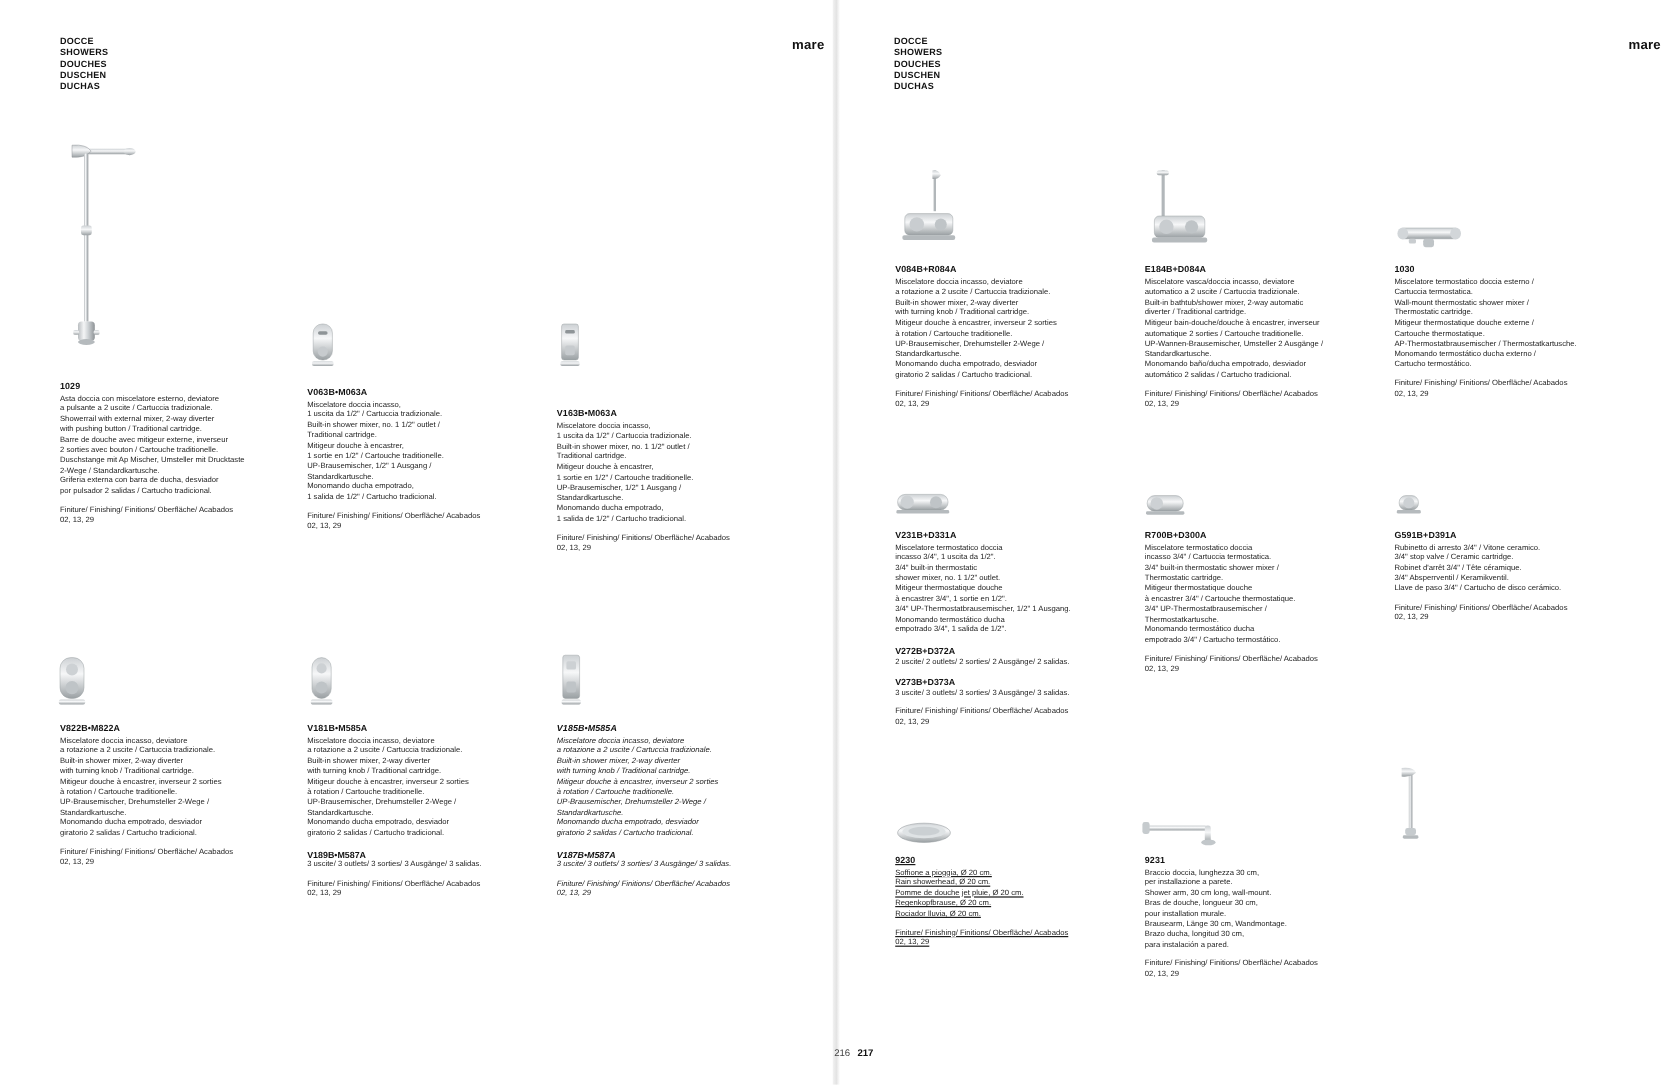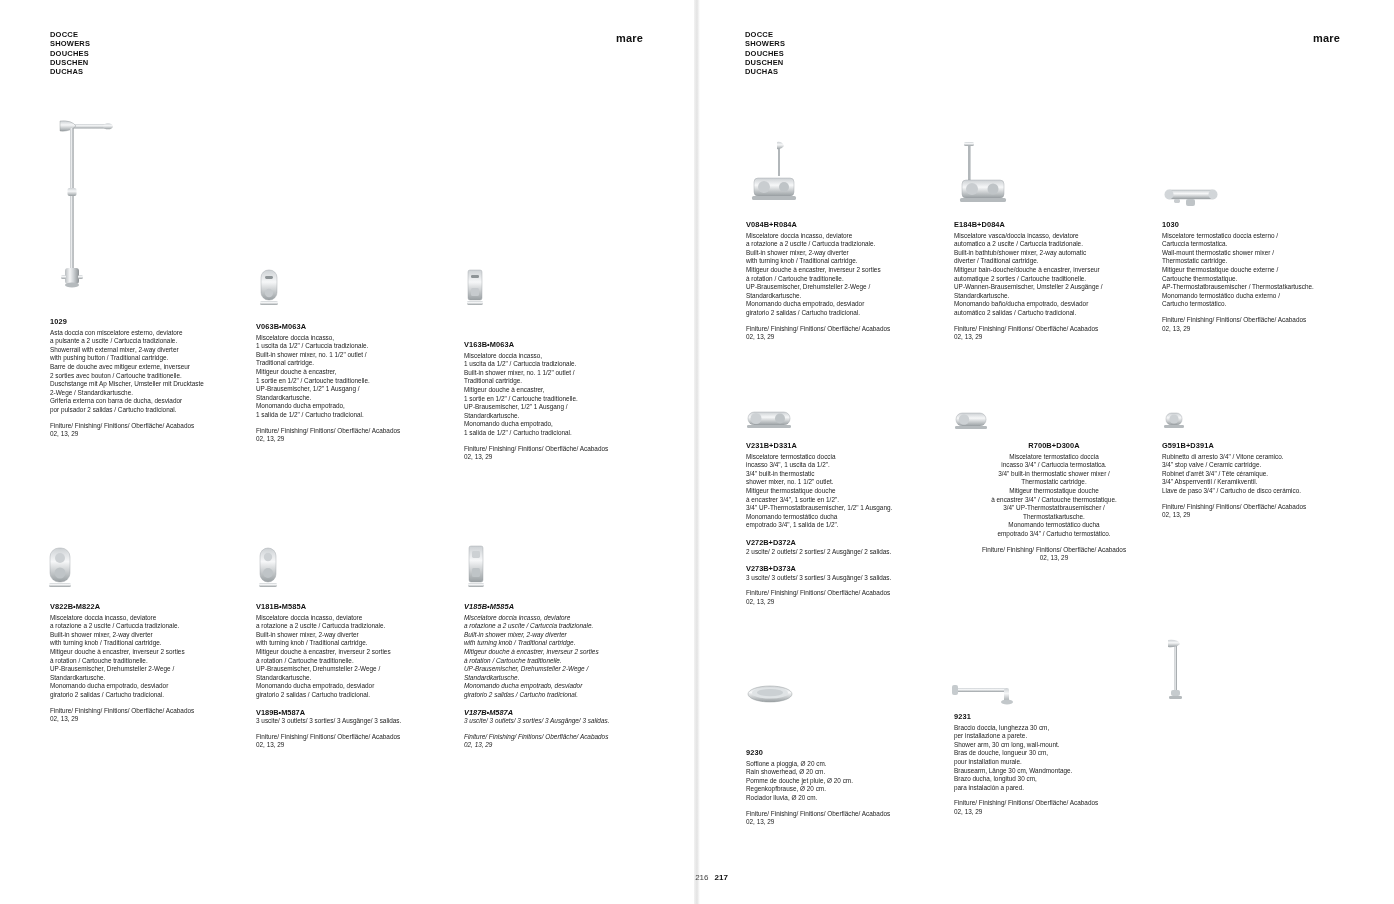--- a/index.html
+++ b/index.html
@@ -16,21 +16,21 @@
   }
   
   .leaf{position:absolute;top:0;height:904px;}
   .leaf.left{left:0;width:697px;background:#ffffff;}
   .leaf.right{left:697px;width:697px;background:#ffffff;}
   .gutter{position:absolute;top:0;left:694px;width:6px;height:904px;
     background:linear-gradient(to right,#f2f2f2,#e3e3e3,#ffffff);}
 
   .hdr{position:absolute;font-size:7.5px;line-height:9.3px;font-weight:bold;letter-spacing:.2px;color:#111;}
   .hdr div{white-space:nowrap;}
-  .brand{position:absolute;font-size:11px;font-weight:bold;color:#111;letter-spacing:.2px;}
+  .brand{position:absolute;font-size:11px;font-weight:bold;color:#111;letter-spacing:.2px;margin-left:44px;}
 
   .item{position:absolute;}
   .code{font-size:7.4px;font-weight:bold;color:#111;line-height:9.6px;margin:0 0 2px 0;letter-spacing:.1px;}
   .desc{font-size:6.4px;line-height:8.6px;color:#222;letter-spacing:0;}
   .fin{font-size:6.4px;line-height:8.6px;color:#222;margin-top:7px;}
   .subcode{font-size:7.4px;font-weight:bold;color:#111;line-height:9.6px;margin-top:8px;}
   .subline{font-size:6.4px;line-height:8.6px;color:#222;}
 
   .pagenums{position:absolute;bottom:22px;left:0;width:1394px;text-align:center;font-size:8px;color:#111;}
   .pagenums span.l{color:#444;margin-right:6px;padding-left:29px;}
@@ -386,21 +386,21 @@
 Monomando termostático ducha
 empotrado 3/4", 1 salida de 1/2".</div>
     <div class="subcode">V272B+D372A</div>
     <div class="subline">2 uscite/ 2 outlets/ 2 sorties/ 2 Ausgänge/ 2 salidas.</div>
     <div class="subcode">V273B+D373A</div>
     <div class="subline">3 uscite/ 3 outlets/ 3 sorties/ 3 Ausgänge/ 3 salidas.</div>
     <div class="fin">Finiture/ Finishing/ Finitions/ Oberfläche/ Acabados</div>
     <div class="subline">02, 13, 29</div>
   </div>
 
-  <div class="item" style="left:954px;top:441px;width:200px;text-align:center;">
+  <div class="item" style="left:954px;top:441px;width:200px;">
     <div class="code">R700B+D300A</div>
     <div class="desc" style="white-space:pre-line;">Miscelatore termostatico doccia
 incasso 3/4" / Cartuccia termostatica.
 3/4" built-in thermostatic shower mixer /
 Thermostatic cartridge.
 Mitigeur thermostatique douche
 à encastrer 3/4" / Cartouche thermostatique.
 3/4" UP-Thermostatbrausemischer /
 Thermostatkartusche.
 Monomando termostático ducha
@@ -413,21 +413,21 @@
     <div class="code">G591B+D391A</div>
     <div class="desc" style="white-space:pre-line;">Rubinetto di arresto 3/4" / Vitone ceramico.
 3/4" stop valve / Ceramic cartridge.
 Robinet d'arrêt 3/4" / Tête céramique.
 3/4" Absperrventil / Keramikventil.
 Llave de paso 3/4" / Cartucho de disco cerámico.</div>
     <div class="fin">Finiture/ Finishing/ Finitions/ Oberfläche/ Acabados</div>
     <div class="subline">02, 13, 29</div>
   </div>
 
-  <div class="item" style="left:746px;top:748px;width:190px;">
+  <div class="item" style="left:746px;top:712px;width:190px;text-decoration:underline;">
     <div class="code">9230</div>
     <div class="desc" style="white-space:pre-line;">Soffione a pioggia, Ø 20 cm.
 Rain showerhead, Ø 20 cm.
 Pomme de douche jet pluie, Ø 20 cm.
 Regenkopfbrause, Ø 20 cm.
 Rociador lluvia, Ø 20 cm.</div>
     <div class="fin">Finiture/ Finishing/ Finitions/ Oberfläche/ Acabados</div>
     <div class="subline">02, 13, 29</div>
   </div>
 

